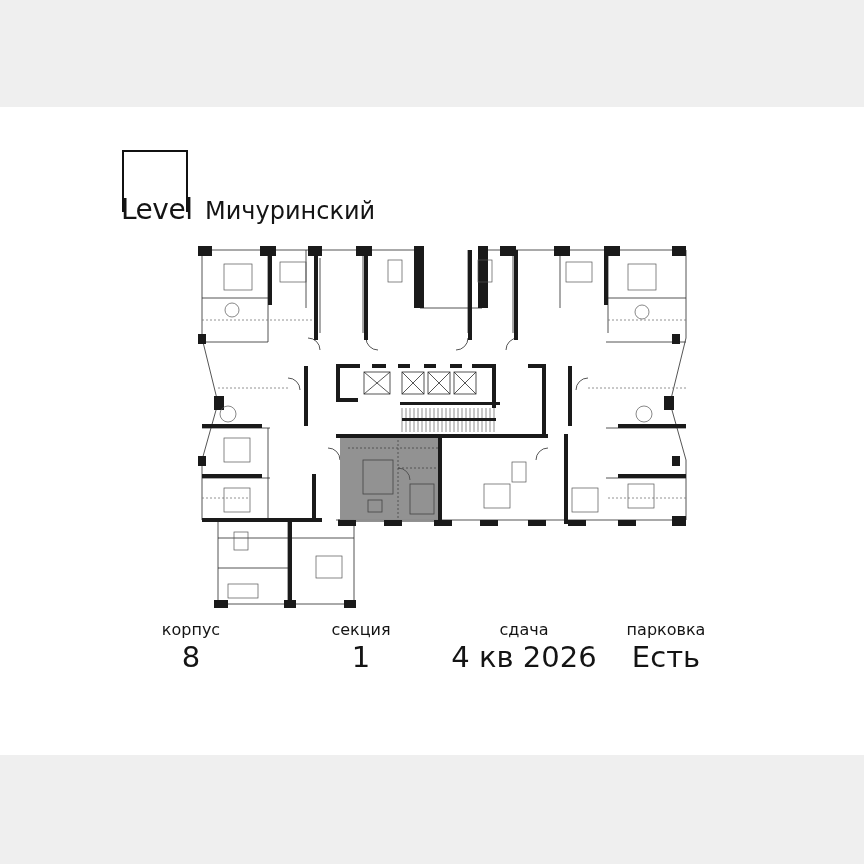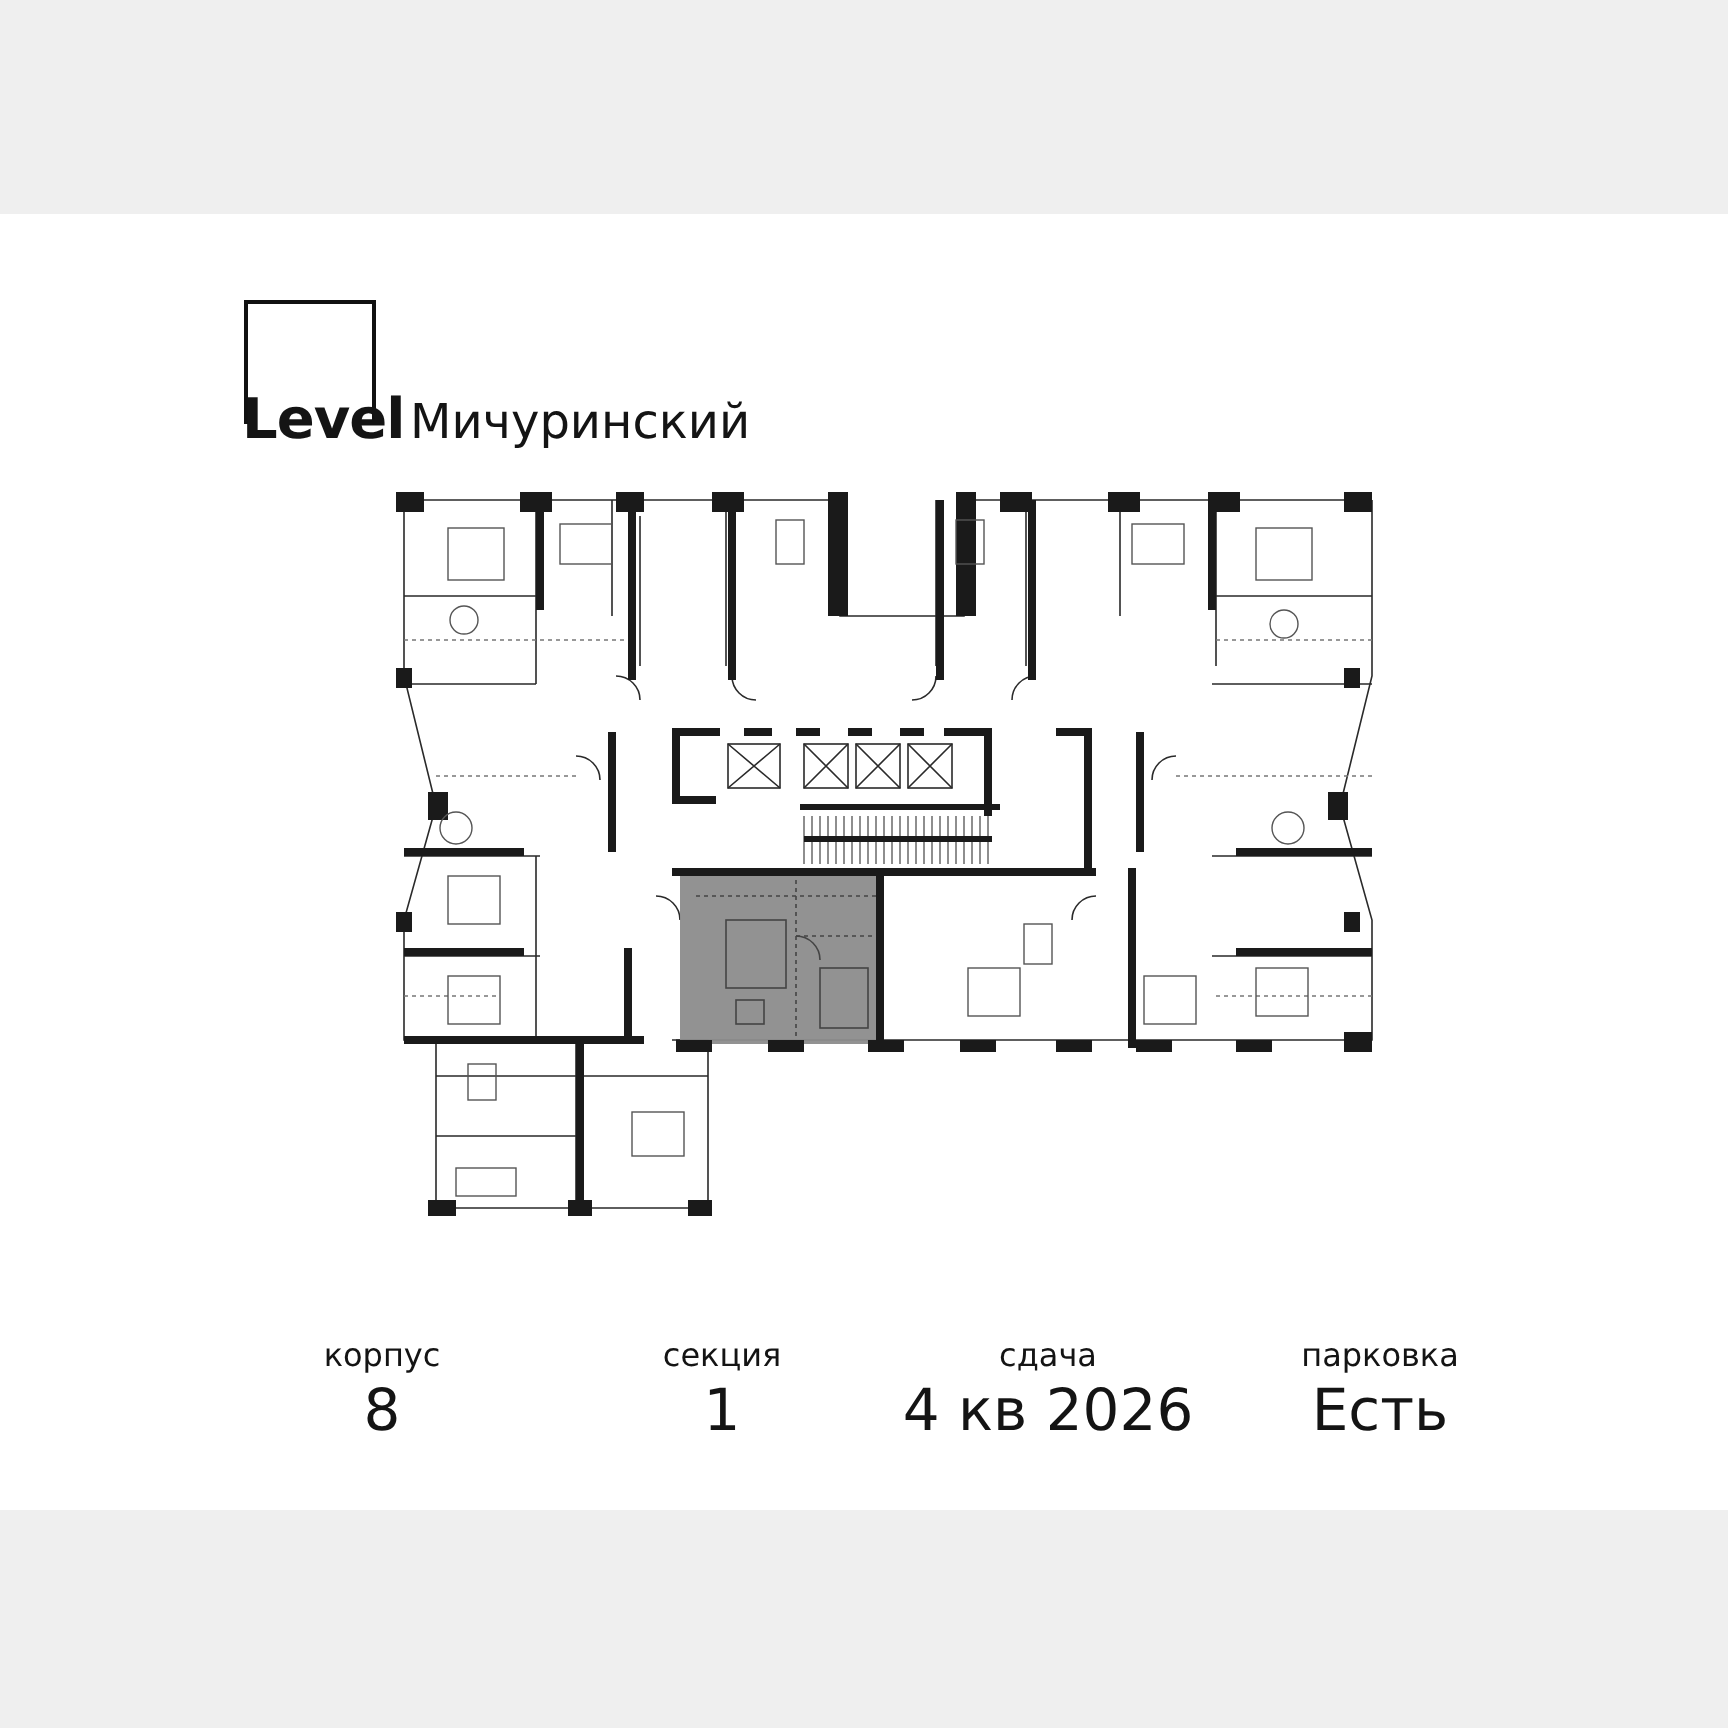--- a/index.html
+++ b/index.html
@@ -1,24 +1,24 @@
 <!DOCTYPE html>
 <html><head>
 <meta charset="utf-8">
 <style>
   html, body { margin:0; padding:0; }
   body { width:864px; height:864px; background:#efefef; position:relative; overflow:hidden; font-family:"DejaVu Sans", sans-serif; color:#141414; }
   .card { position:absolute; left:0; top:107px; width:864px; height:648px; background:#ffffff; }
   .logo { position:absolute; left:122px; top:150px; }
   .logo-square { position:absolute; left:0; top:0; width:66px; height:62px; border:2.5px solid #111; border-bottom:none; box-sizing:border-box; }
-  .logo-level { position:absolute; left:-1px; top:45px; font-size:28px; font-weight:700; letter-spacing:-0.5px; line-height:30px; }
+  .logo-level { position:absolute; left:-1px; top:45px; font-size:28px; font-weight:400; letter-spacing:-0.5px; line-height:30px; }
   .logo-name { position:absolute; left:83px; top:47px; font-size:24px; line-height:28px; white-space:nowrap;text-align:right; }
   .plan { position:absolute; left:188px; top:238px; }
   .stats { position:absolute; top:620px; left:0; width:864px; height:60px; }
-  .stat { position:absolute; top:0; text-align:center; transform:translateX(-50%);margin-top:48px; }
+  .stat { position:absolute; top:0; text-align:center; transform:translateX(-50%); }
   .stat-label { font-size:16px; line-height:20px; }
   .stat-value { font-size:29px; line-height:34px; margin-top:0px; white-space:nowrap; }
 </style>
 </head>
 <body>
 
 <div class="card"></div>
 
 <div class="logo">
   <div class="logo-square"></div>
@@ -165,17 +165,17 @@
     <div class="stat-value">8</div>
   </div>
   <div class="stat" style="left:361px">
     <div class="stat-label">секция</div>
     <div class="stat-value">1</div>
   </div>
   <div class="stat" style="left:524px">
     <div class="stat-label">сдача</div>
     <div class="stat-value">4 кв 2026</div>
   </div>
-  <div class="stat" style="left:690px">
+  <div class="stat" style="left:666px">
     <div class="stat-label">парковка</div>
     <div class="stat-value">Есть</div>
   </div>
 </div>
 
 </body></html>

